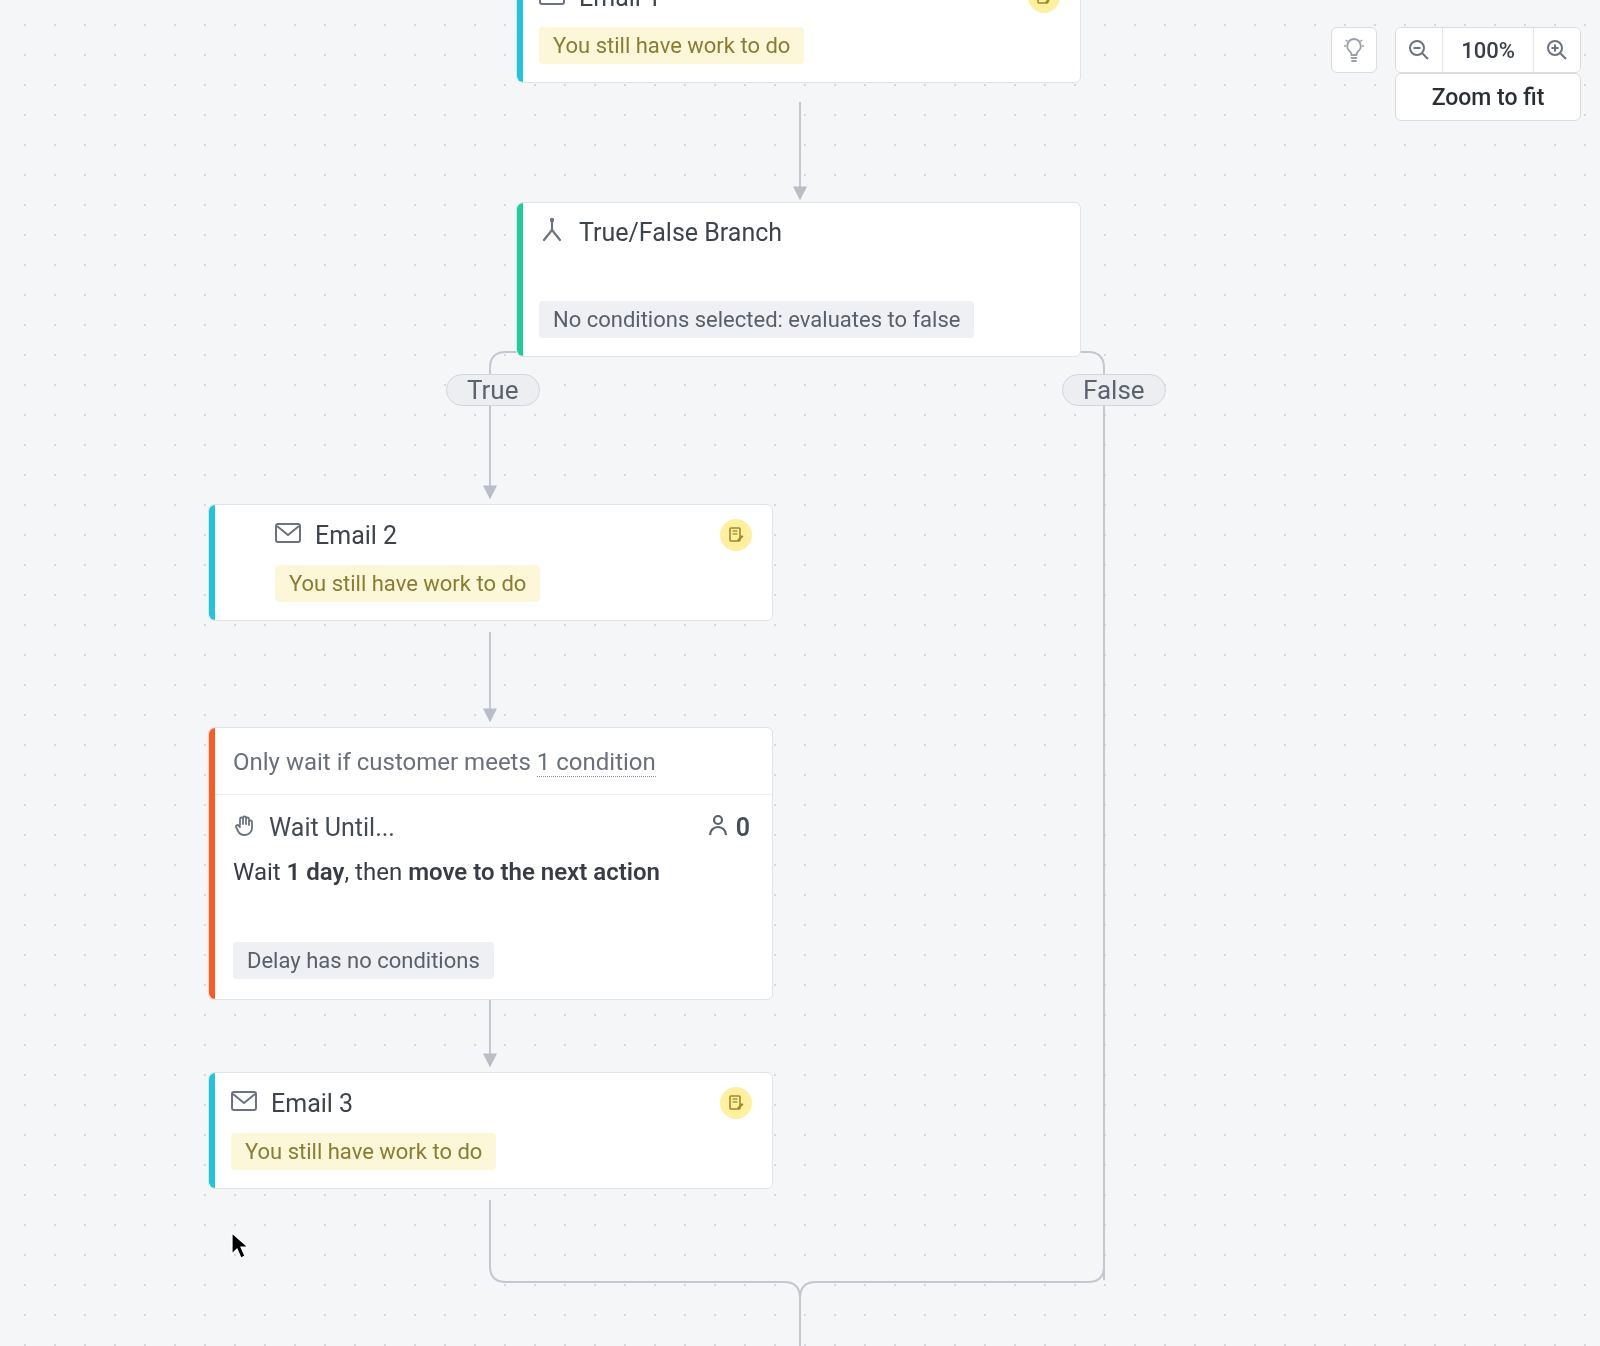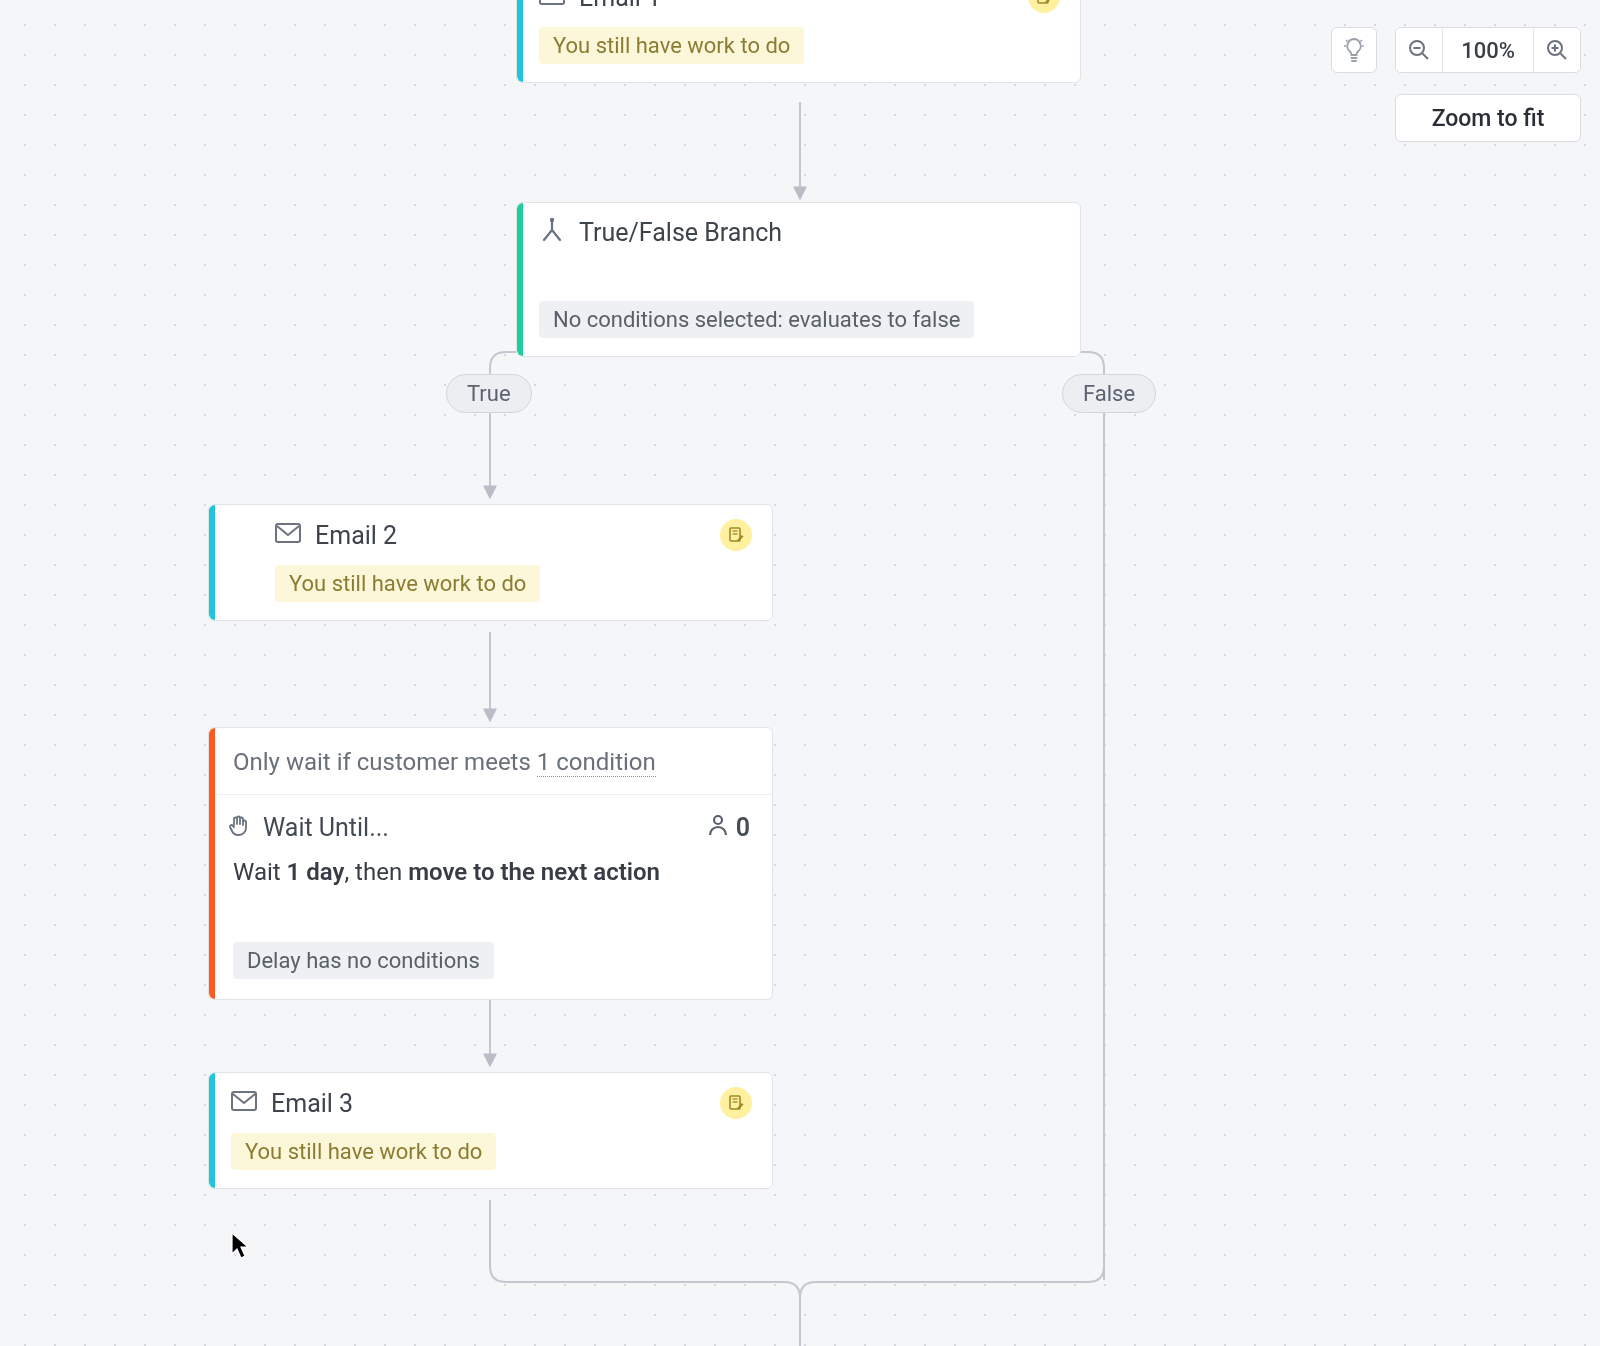--- a/index.html
+++ b/index.html
@@ -38,21 +38,21 @@
     border: 1px solid #d9dce1;
     border-radius: 6px;
     display: flex;
     align-items: center;
     justify-content: center;
     cursor: pointer;
   }
   .zoom-cluster {
     display: flex;
     flex-direction: column;
-    gap: 21px;
+    gap: 0;
     align-items: stretch;
   }
   .zoom-row {
     display: flex;
     background: #fff;
     border: 1px solid #d9dce1;
     border-radius: 6px;
     overflow: hidden;
     height: 46px;
   }
@@ -154,39 +154,39 @@
     color: #585f68;
     margin-top: 40px;
   }
 
   
   .pill {
     position: absolute;
     background: #eceef1;
     border: 1px solid #d2d6dc;
     border-radius: 20px;
-    padding: 6px 20px;
-    font-size: 22px;
+    padding: 0 20px;
+    font-size: 26px;
     color: #5c6370;
     z-index: 5;
   }
 
   
   .wait-top {
     padding: 20px 20px 18px 24px;
     font-size: 24px;
     color: #6a7079;
     border-bottom: 1px solid #eceef1;
   }
   .wait-top .cond-link {
     border-bottom: 1px dotted #8a8f98;
     color: #6a7079;
   }
   .wait-body {
-    padding: 18px 22px 6px 18px;
+    padding: 18px 22px 6px 24px;
   }
   .wait-body .title-row {
     display: flex;
     align-items: center;
     gap: 12px;
   }
   .wait-body .title-row .title {
     font-size: 25px;
     color: #444a53;
   }

